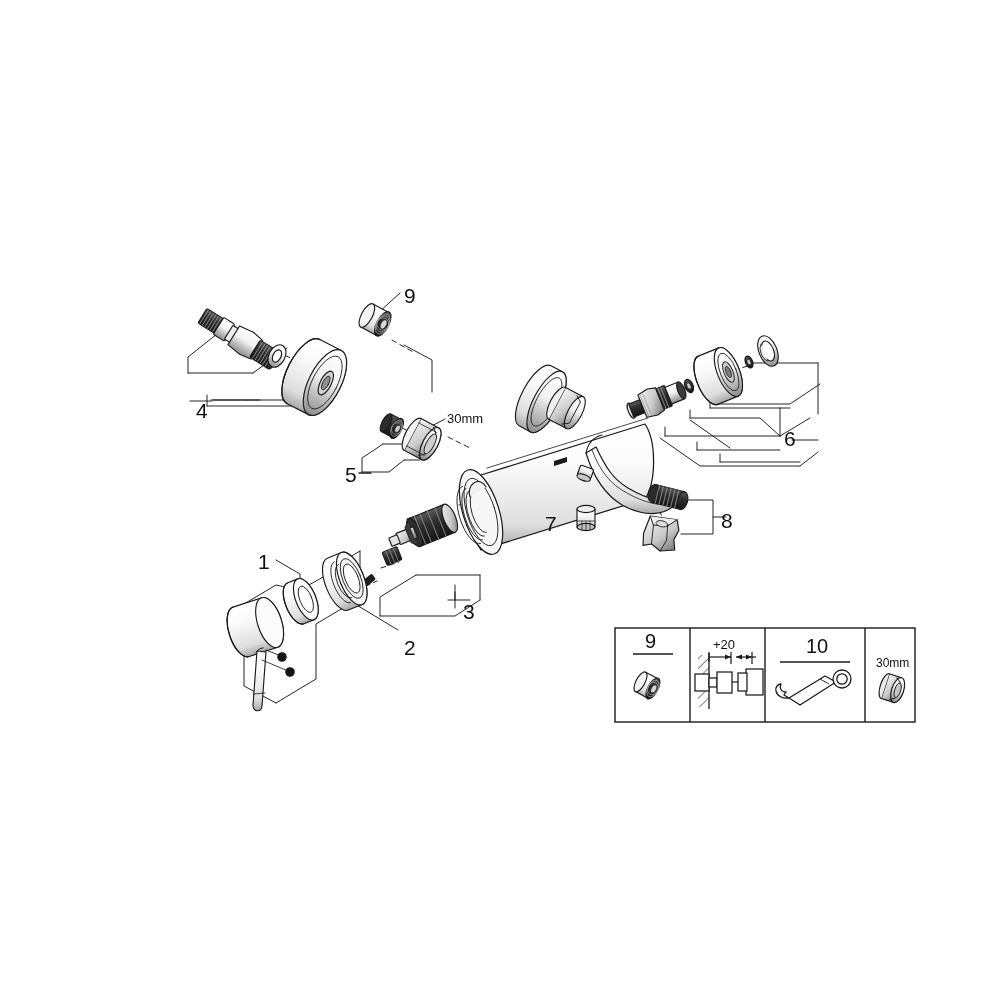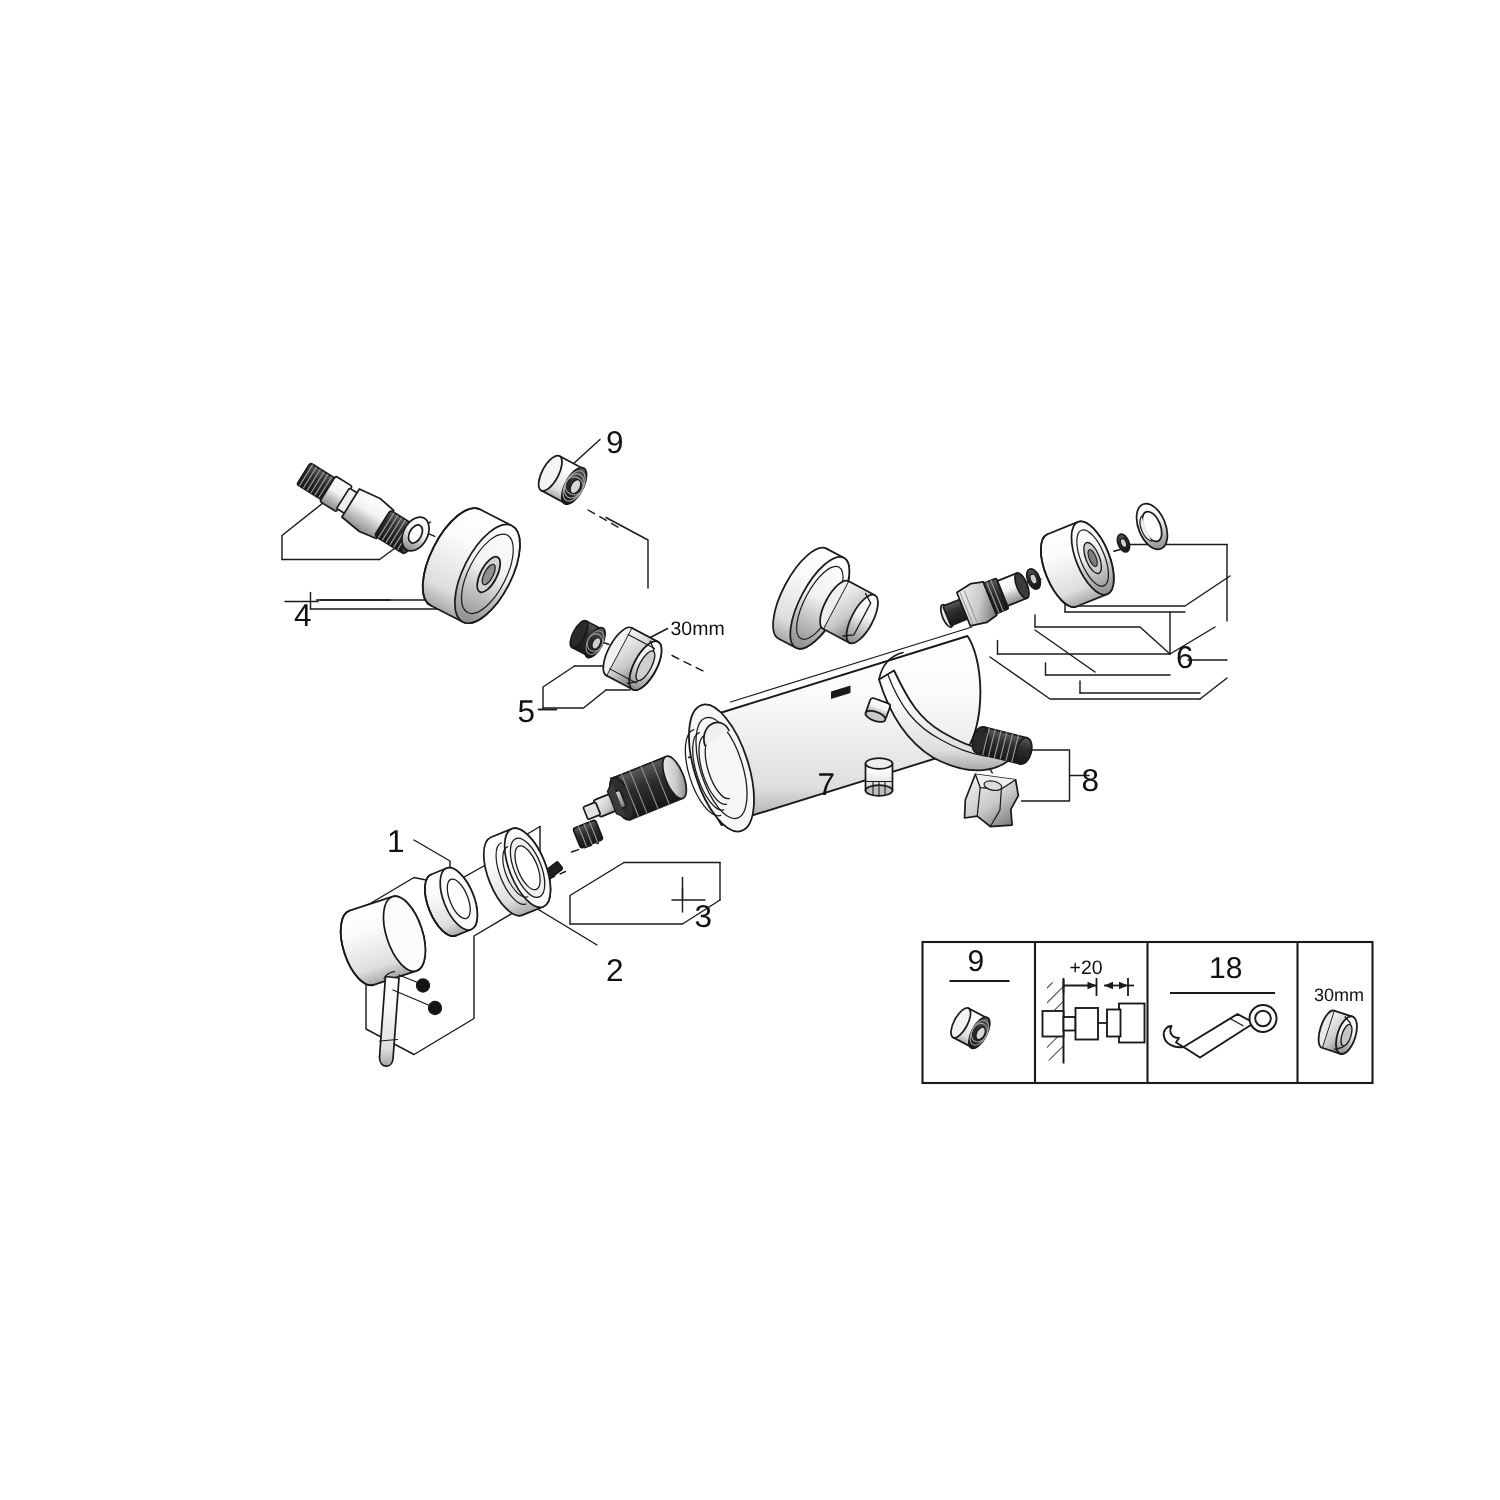--- a/index.html
+++ b/index.html
@@ -497,16 +497,16 @@
   <div class="lbl lbl-num" style="left:345px;top:464px;">5</div>
   <div class="lbl lbl-num" style="left:784px;top:428px;">6</div>
   <div class="lbl lbl-num" style="left:545px;top:513px;">7</div>
   <div class="lbl lbl-num" style="left:721px;top:510px;">8</div>
   <div class="lbl lbl-num" style="left:404px;top:285px;">9</div>
 
   <div class="lbl lbl-mm" style="left:447px;top:412px;">30mm</div>
 
   <div class="lbl legend-num" style="left:645px;top:631px;">9</div>
   <div class="lbl lbl-dim" style="left:713px;top:638px;">+20</div>
-  <div class="lbl legend-num" style="left:806px;top:636px;">18</div>
+  <div class="lbl legend-num" style="left:806px;top:636px;">10</div>
   <div class="lbl lbl-mm2" style="left:876px;top:657px;">30mm</div>
 
 </div>
 
 </body></html>

